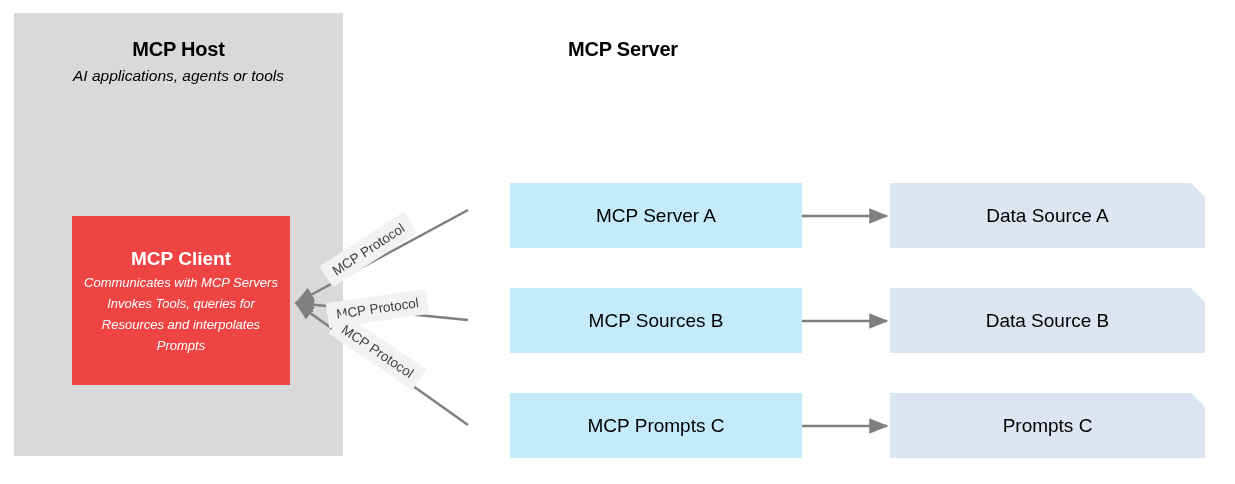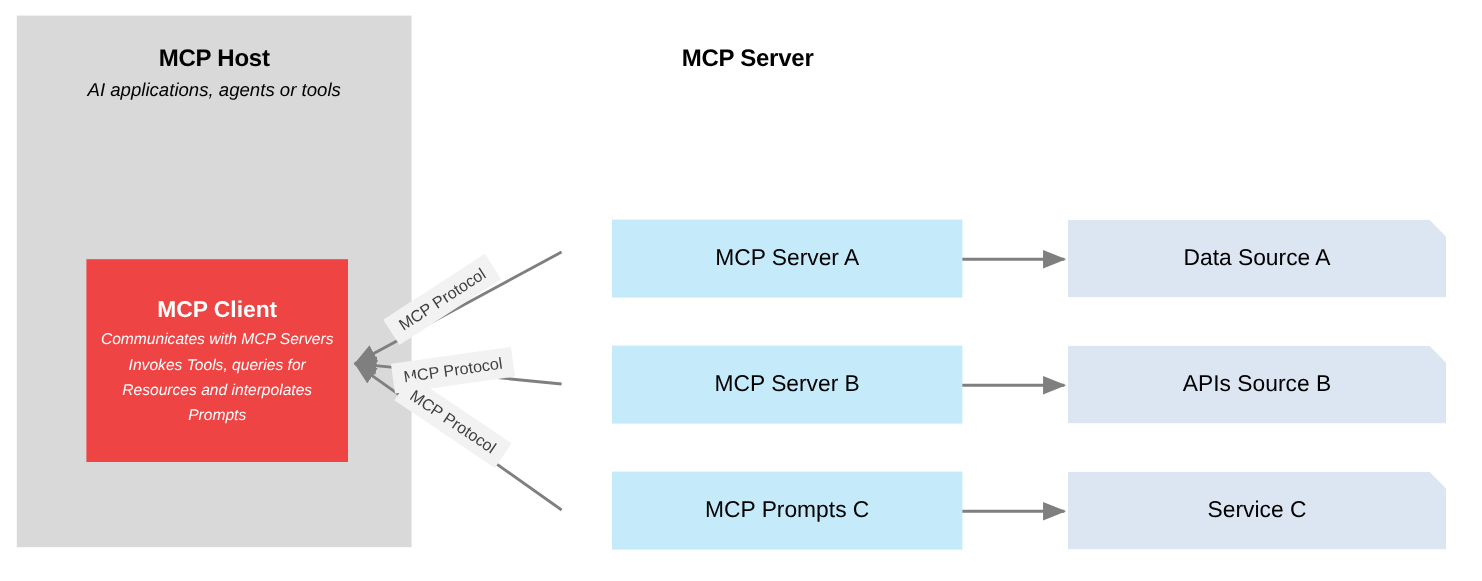--- a/index.html
+++ b/index.html
@@ -206,29 +206,29 @@
   </svg>
 
   <div class="proto-label" id="proto-0">MCP Protocol</div>
   <div class="proto-label" id="proto-1">MCP Protocol</div>
   <div class="proto-label" id="proto-2">MCP Protocol</div>
 
   <div class="server-box" id="server-0">
     <span>MCP Server A</span>
   </div>
   <div class="server-box" id="server-1">
-    <span>MCP Server B</span>
+    <span>MCP Sources B</span>
   </div>
   <div class="server-box" id="server-2">
     <span>MCP Prompts C</span>
   </div>
 
   <div class="data-box" id="data-0">
     <span>Data Source A</span>
   </div>
   <div class="data-box" id="data-1">
-    <span>APIs Source B</span>
+    <span>Data Source B</span>
   </div>
   <div class="data-box" id="data-2">
-    <span>Service C</span>
+    <span>Prompts C</span>
   </div>
 
 </div>
 
 </body></html>

